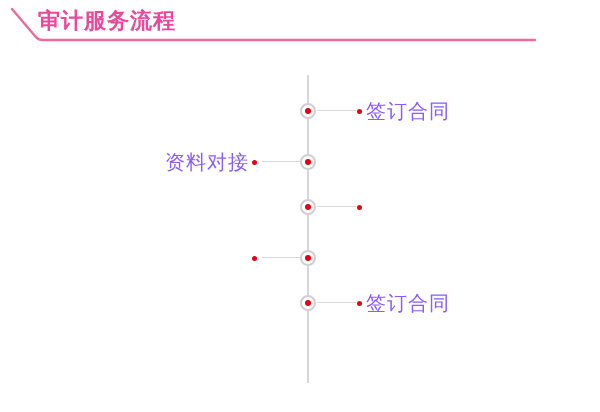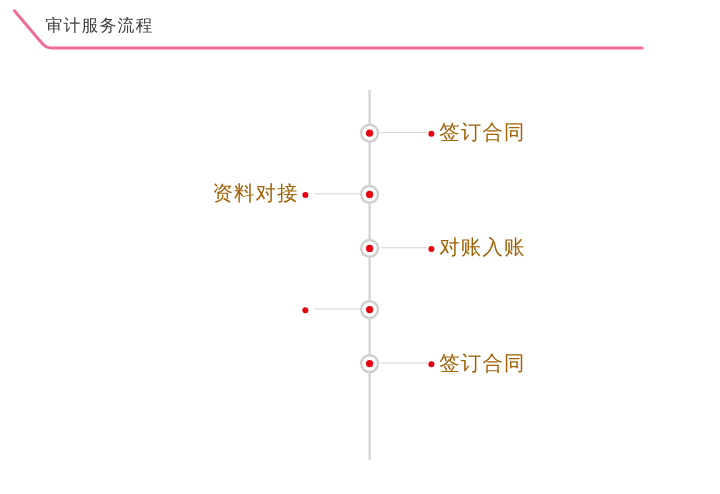--- a/index.html
+++ b/index.html
@@ -22,24 +22,24 @@
     left: 0;
     top: 0;
     width: 600px;
     height: 52px;
     display: block;
   }
   .page-title {
     position: absolute;
     left: 38px;
     top: 9px;
-    font-size: 14px;
-    font-weight: normal;
+    font-size: 22px;
+    font-weight: bold;
     letter-spacing: 1px;
-    color: #404040;
+    color: #ec4899;
     line-height: 24px;
     white-space: nowrap;
   }
 
   
   .timeline-axis {
     position: absolute;
     left: 307px;
     top: 75px;
     width: 1.5px;
@@ -84,24 +84,24 @@
     width: 5px;
     height: 5px;
     border-radius: 50%;
     background: #e60012;
   }
   .item.right .bullet { left: 357px; }
   .item.left  .bullet { left: 252px; }
   .label {
     position: absolute;
     top: calc(var(--y) - 12px);
-    font-size: 17px;
+    font-size: 20px;
     letter-spacing: 1px;
     line-height: 24px;
-    color: #a16207;
+    color: #8b5cf6;
     white-space: nowrap;
   }
   .item.right .label { left: 366px; }
   .item.left  .label { right: 351px; text-align: right; }
 </style>
 </head>
 <body>
 
 <div class="stage">
 
@@ -130,21 +130,20 @@
     <div class="bullet"></div>
     <div class="label">资料对接</div>
   </div>
 
   <div class="item right" style="--y:207px">
     <div class="node">
       <span class="node-core"></span>
     </div>
     <div class="connector"></div>
     <div class="bullet"></div>
-    <div class="label">对账入账</div>
   </div>
 
   <div class="item left" style="--y:258px">
     <div class="node">
       <span class="node-core"></span>
     </div>
     <div class="connector"></div>
     <div class="bullet"></div>
   </div>
 

